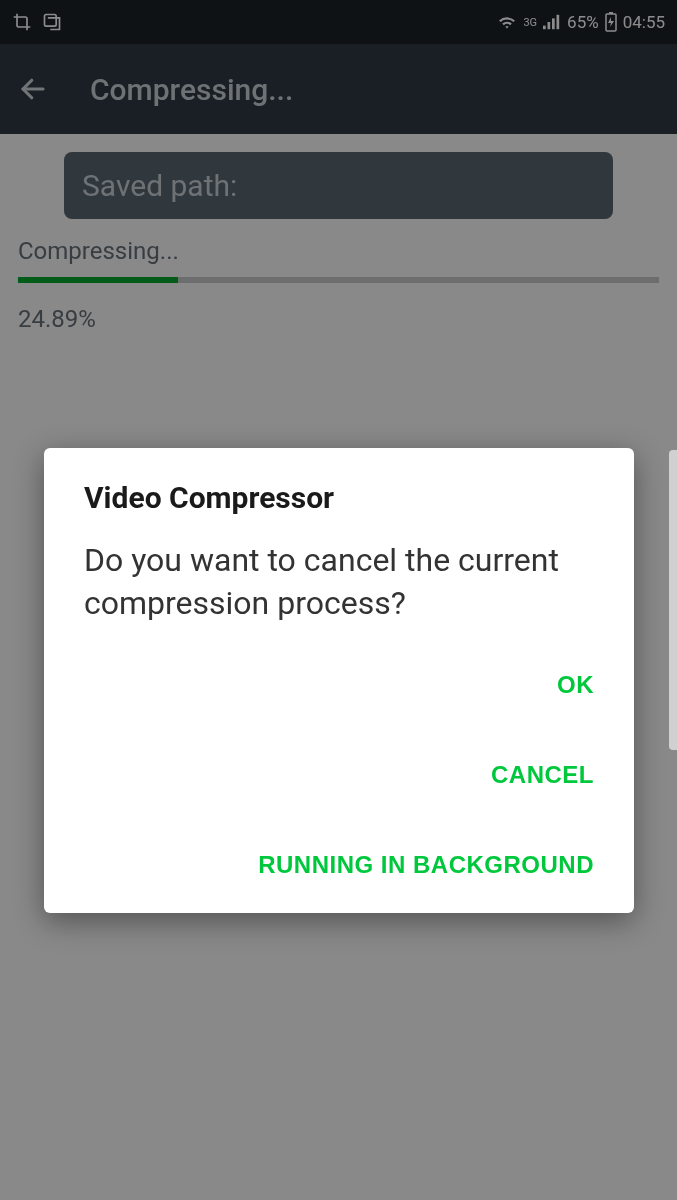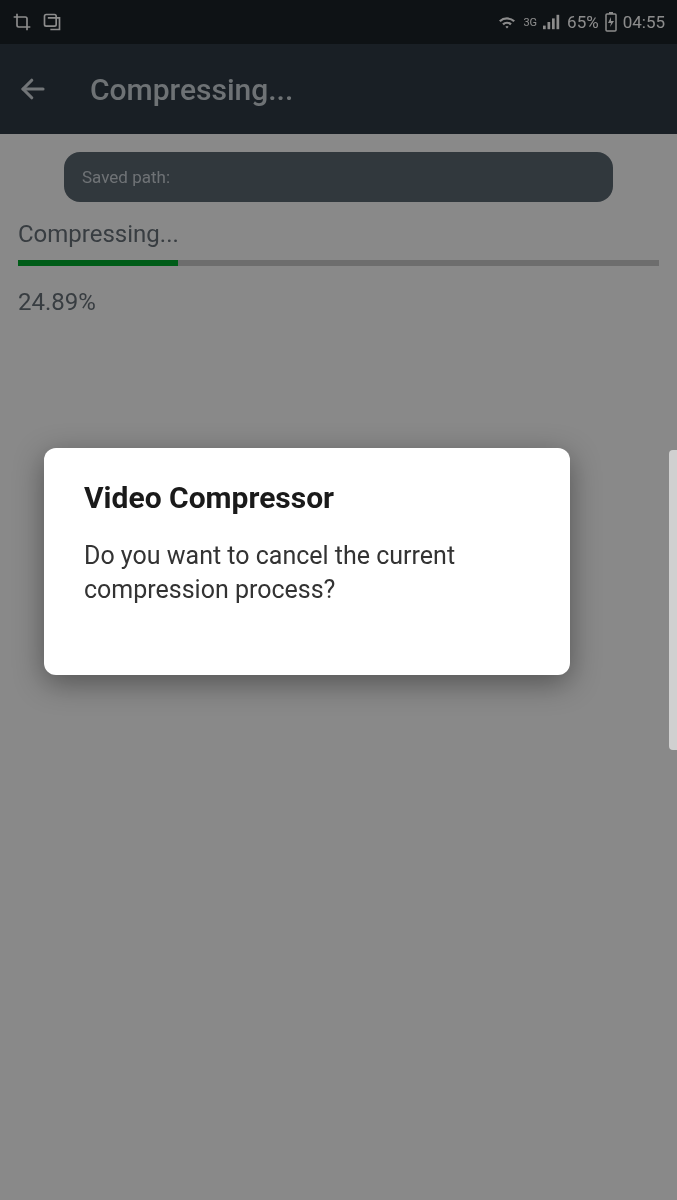--- a/index.html
+++ b/index.html
@@ -49,25 +49,25 @@
     .app-title {
       color: #c9d0d6;
       font-size: 30px;
       font-weight: 500;
     }
     .content {
       padding: 18px;
     }
     .saved-path-box {
       background: #5a6670;
-      border-radius: 16px;
+      border-radius: 8px;
       padding: 14px 18px;
       margin: 0 46px 18px 46px;
       color: #c9d0d6;
-      font-size: 17px;
+      font-size: 30px;
       line-height: 1.3;
     }
     .compressing-label {
       color: #666f77;
       font-size: 24px;
       margin: 14px 0 12px 0;
     }
     .progress-bar {
       height: 6px;
       background: #c6c6c6;
@@ -88,36 +88,36 @@
     .overlay {
       position: absolute;
       inset: 0;
       background: rgba(0, 0, 0, 0.45);
       display: flex;
       align-items: center;
       justify-content: center;
     }
     .dialog {
       background: #fff;
-      width: 526px;
-      border-radius: 12px;
+      width: 590px;
+      border-radius: 6px;
       box-shadow: 0 8px 30px rgba(0,0,0,0.4);
       padding: 32px 40px 28px 40px;
       position: absolute;
       top: 448px;
       left: 44px;
     }
     .dialog-title {
       font-size: 30px;
       font-weight: 700;
       color: #1a1a1a;
       margin-bottom: 24px;
     }
     .dialog-message {
-      font-size: 25px;
+      font-size: 32px;
       color: #333;
       line-height: 1.35;
       margin-bottom: 40px;
     }
     .dialog-buttons {
       display: flex;
       flex-direction: column;
       align-items: flex-end;
       gap: 50px;
     }
@@ -208,16 +208,21 @@
   </div>
   <div class="progress-row">
     <span>24.89%</span>
   </div>
 </div>
 
 <div class="overlay">
   <div class="dialog">
     <div class="dialog-title">Video Compressor</div>
     <div class="dialog-message">Do you want to cancel the current compression process?</div>
+    <div class="dialog-buttons">
+      <button class="dialog-button">OK</button>
+      <button class="dialog-button">CANCEL</button>
+      <button class="dialog-button">RUNNING IN BACKGROUND</button>
+    </div>
   </div>
 </div>
 
 <div class="scroll-indicator"></div>
 
 </body></html>

